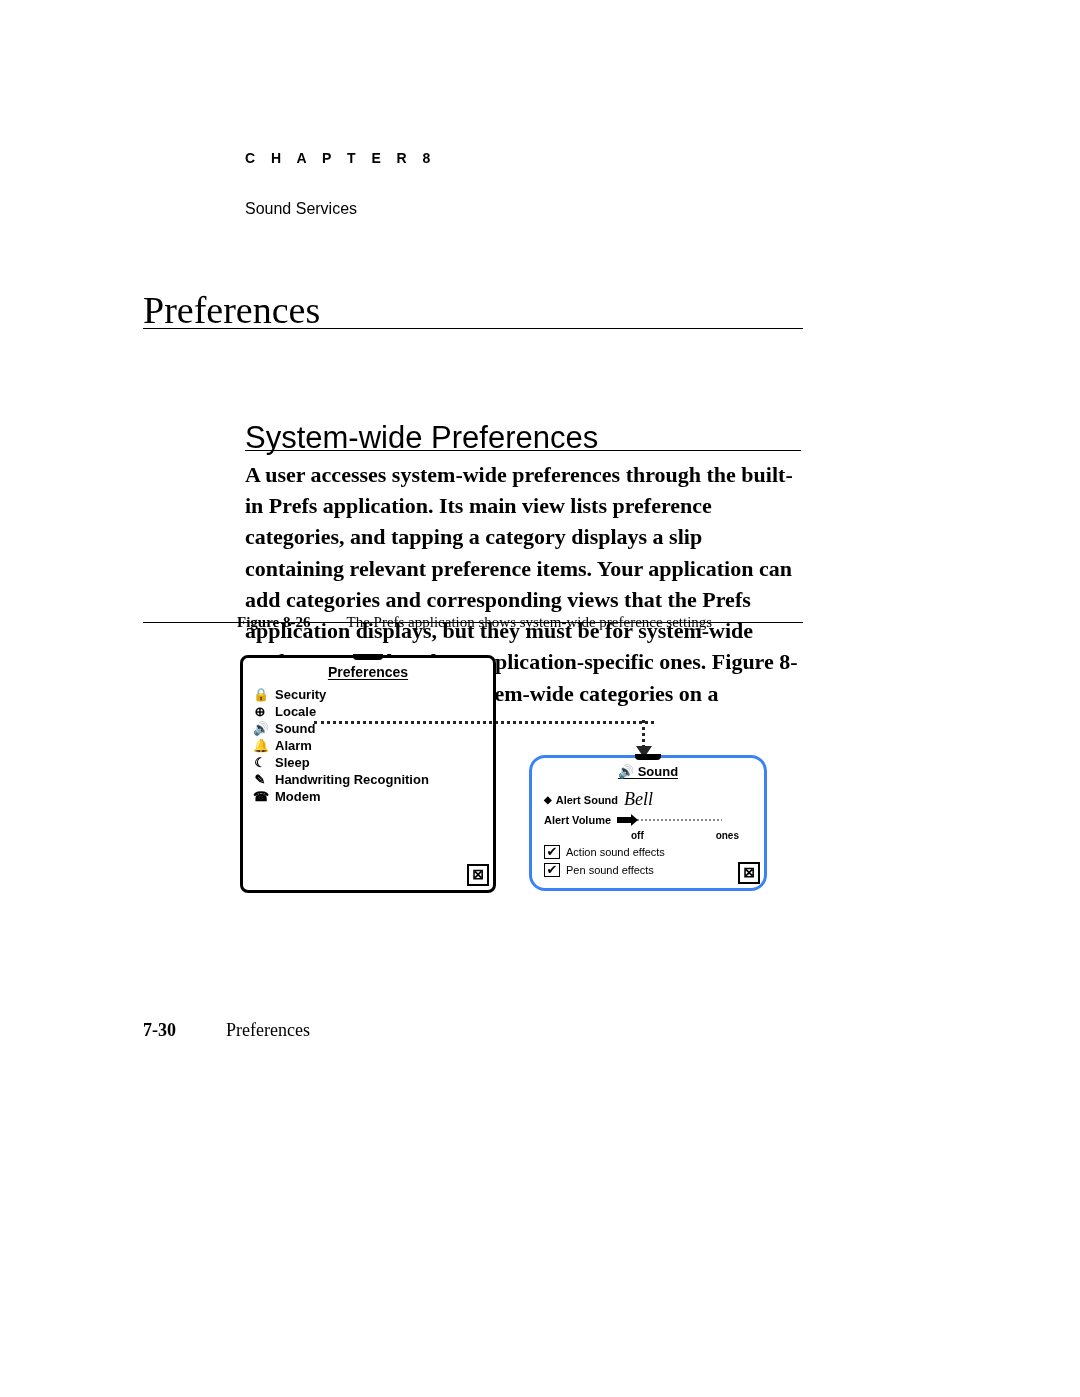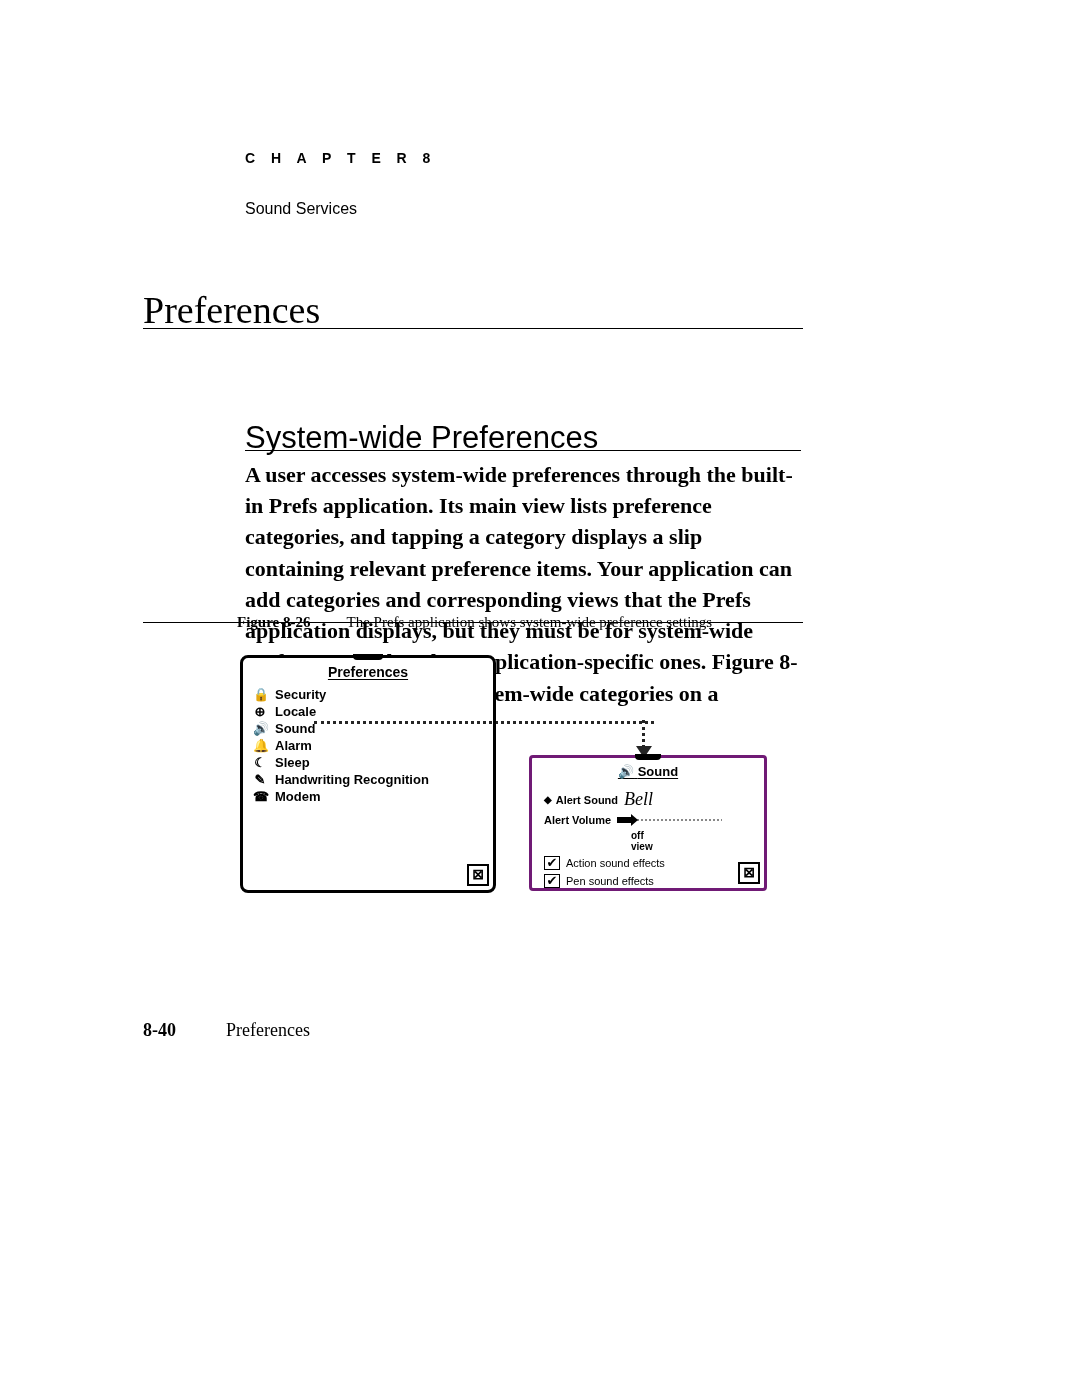--- a/index.html
+++ b/index.html
@@ -186,22 +186,22 @@
     border-right: 8px solid transparent;
     border-top: 12px solid #000;
   }
 
   .slip {
     position: absolute;
     left: 529px;
     top: 755px;
     width: 232px;
     height: 130px;
-    border: 3px solid #701a75;
-    border-radius: 4px;
+    border: 3px solid #3b82f6;
+    border-radius: 16px;
     background: #fff;
   }
   .slip .tab-handle {
     width: 26px;
   }
   .slip .win-title {
     font-size: 13px;
   }
   .slip-body {
     padding: 6px 10px 0 12px;
@@ -250,21 +250,20 @@
     border-top: 6px solid transparent;
     border-bottom: 6px solid transparent;
   }
   .minmax {
     display: flex;
     justify-content: space-between;
     width: 108px;
     margin-left: 87px;
     font-size: 10px;
     font-weight: bold;
-    flex-direction: column;
   }
   .check-row {
     display: flex;
     align-items: center;
     gap: 6px;
     font-weight: normal;
     font-size: 11px;
     margin-top: 4px;
   }
   .cbx {
@@ -366,31 +365,31 @@
       <div class="row">
         <span class="lbl">Alert Volume</span>
         <div class="slider">
           <div class="track"></div>
           <div class="fill"></div>
           <div class="thumb"></div>
         </div>
       </div>
       <div class="minmax">
         <span>off</span>
-        <span>view</span>
+        <span>ones</span>
       </div>
       <div class="check-row">
         <span class="cbx">✔</span>
         <span>Action sound effects</span>
       </div>
       <div class="check-row">
         <span class="cbx">✔</span>
         <span>Pen sound effects</span>
       </div>
     </div>
     <div class="close-box">⊠</div>
   </div>
 
   <div class="footer">
-    <span class="pg">8-40</span><span>Preferences</span>
+    <span class="pg">7-30</span><span>Preferences</span>
   </div>
 
 </div>
 
 </body></html>

